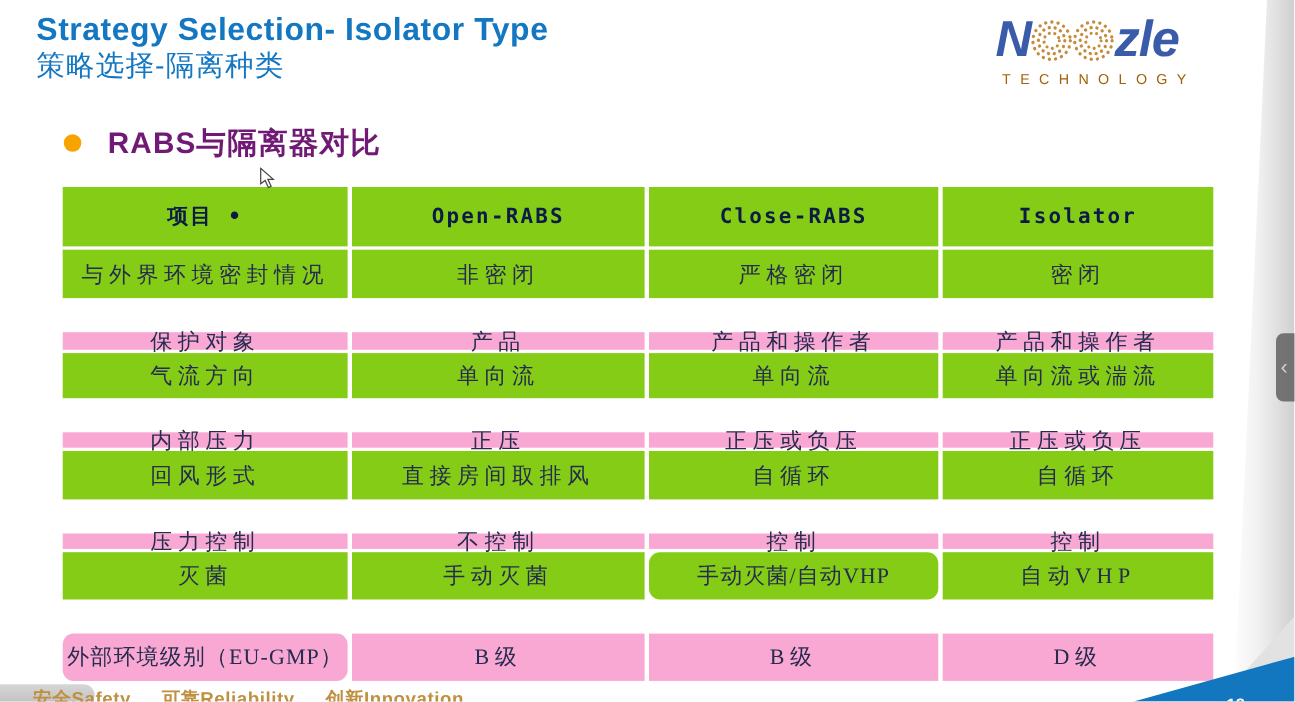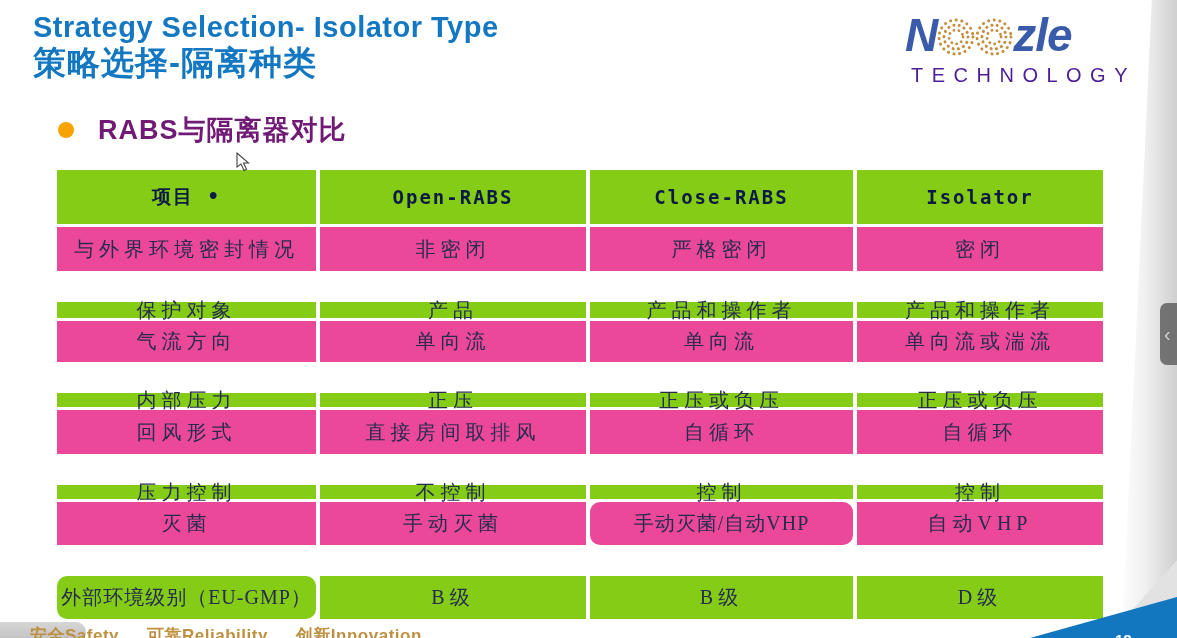--- a/index.html
+++ b/index.html
@@ -3,45 +3,45 @@
 <meta charset="utf-8">
 <style>
   html,body{margin:0;padding:0;background:#ffffff;}
   #slide{
     position:relative;width:1177px;height:638px;overflow:hidden;
     background:#ffffff;font-family:"Liberation Sans",sans-serif;
   }
   
   .title-block{position:absolute;left:33px;top:12px;line-height:1.08;}
   .title-en{font-size:29px;font-weight:bold;color:#1377C2;letter-spacing:.5px;}
-  .title-zh{font-size:33px;font-weight:bold;color:#1377C2;margin-top:2px;letter-spacing:1px;}
+  .title-zh{font-size:26px;font-weight:normal;color:#1377C2;margin-top:2px;letter-spacing:1px;}
   
   .logo{position:absolute;left:905px;top:8px;width:235px;}
   .logo-row{display:flex;align-items:center;}
   .logo-word{font-size:46px;font-weight:bold;font-style:italic;color:#3A5BA9;letter-spacing:-1px;}
   .dotted-o{margin:4px -3px 0 -3px;}
-  .logo-sub{font-size:20px;letter-spacing:8.5px;color:#4c1d95;font-weight:500;margin:2px 0 0 6px;}
+  .logo-sub{font-size:13px;letter-spacing:8.5px;color:#a16207;font-weight:500;margin:2px 0 0 6px;}
   
   .section{position:absolute;left:58px;top:112px;display:flex;align-items:center;}
   .bullet-dot{width:16px;height:16px;border-radius:50%;background:#F7A400;margin-right:24px;}
   .section-text{font-size:27px;font-weight:bold;color:#701a75;letter-spacing:1px;}
   
   .tbl{
     position:absolute;left:57px;top:170px;display:grid;
     grid-template-columns:259px 266px 263px 246px;
     grid-template-rows:54px 44px 44px 41px 42px 44px 42px 43px 71px;
     column-gap:4px;row-gap:3px;
   }
   .cell{display:flex;align-items:center;justify-content:center;text-align:center;}
   .th{
     background:#84cc16;color:#0B1B45;font-weight:bold;font-size:19px;
     font-family:"DejaVu Sans Mono",monospace;letter-spacing:2px;
   }
-  .dark{background:#ec4899;}
-  .light{background:#84cc16;margin-top:28px;}
+  .dark{background:#84cc16;}
+  .light{background:#f9a8d4;margin-top:28px;}
   .td{
     font-family:"Liberation Serif","DejaVu Serif",serif;
     font-size:20px;color:#252C4E;letter-spacing:5px;
   }
   .tight{letter-spacing:1px;border-radius:10px;}
   
   .cursor{position:absolute;left:236px;top:152px;}
   
   .curl{
     position:absolute;top:0;right:0;width:60px;height:638px;

